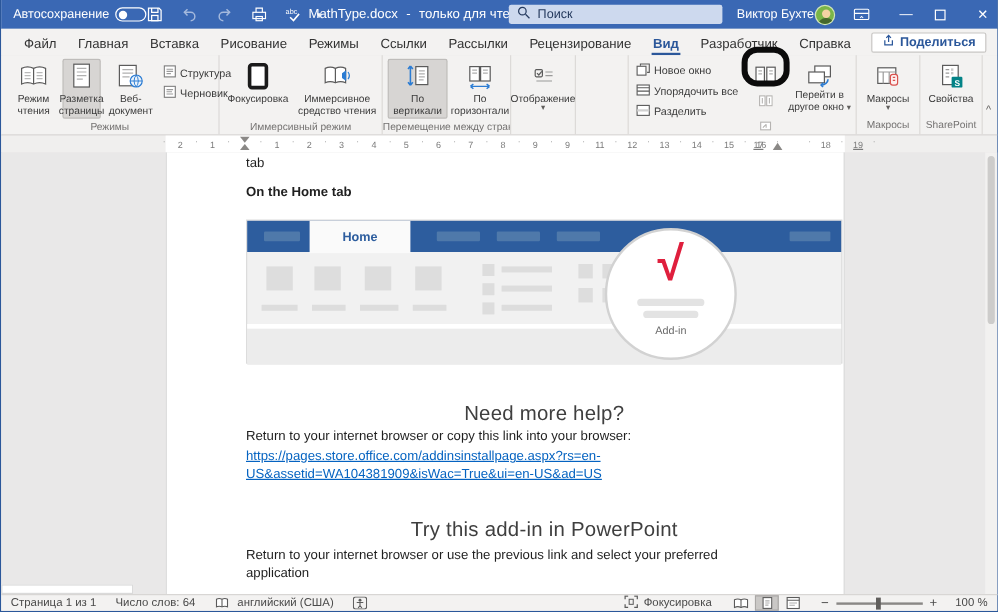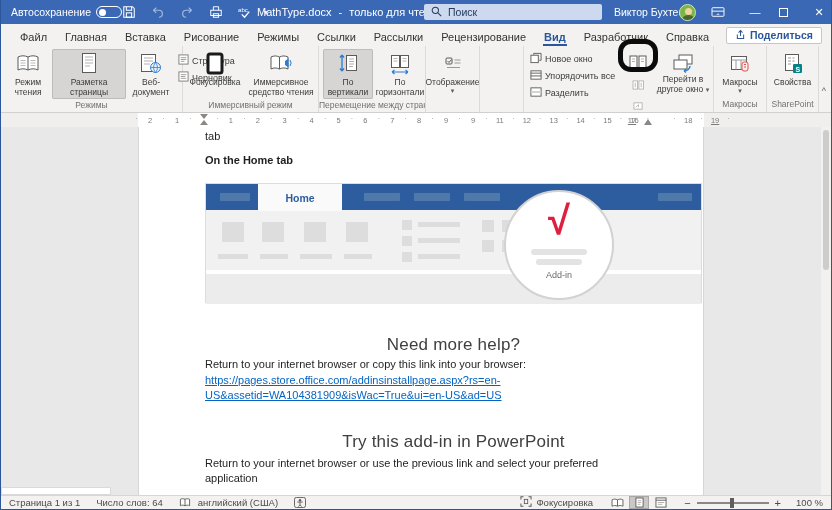--- a/index.html
+++ b/index.html
@@ -203,21 +203,21 @@
         <div class="bb" style="width:44px">
           <span class="ic">
               <svg width="26" height="24" viewBox="0 0 26 24">
                 <path d="M3 5c3.3-1.6 6.7-1.6 10 0 3.3-1.6 6.7-1.6 10 0v13c-3.3-1.6-6.7-1.6-10 0-3.3-1.6-6.7-1.6-10 0z" fill="#fff" stroke="#5b5b5b"></path>
                 <path d="M13 5v13" stroke="#5b5b5b"></path>
                 <path d="M5.5 8.5h5M5.5 11h5M5.5 13.5h5M15.5 8.5h5M15.5 11h5M15.5 13.5h5" stroke="#b9b9b9"></path>
               </svg>
             </span>
           <span>Режим чтения</span>
         </div>
-        <div class="bb sel" style="width:74px">
+        <div class="bb sel" style="width:32px">
           <span class="ic">
               <svg width="20" height="24" viewBox="0 0 20 24">
                 <rect x="3.5" y="1.5" width="13" height="19" fill="#fff" stroke="#5b5b5b"></rect>
                 <path d="M6 5h8M6 8h8M6 11h8M6 14h5" stroke="#b0b0b0"></path>
               </svg>
             </span>
           <span>Разметка страницы</span>
         </div>
         <div class="bb" style="width:46px">
           <span class="ic">

